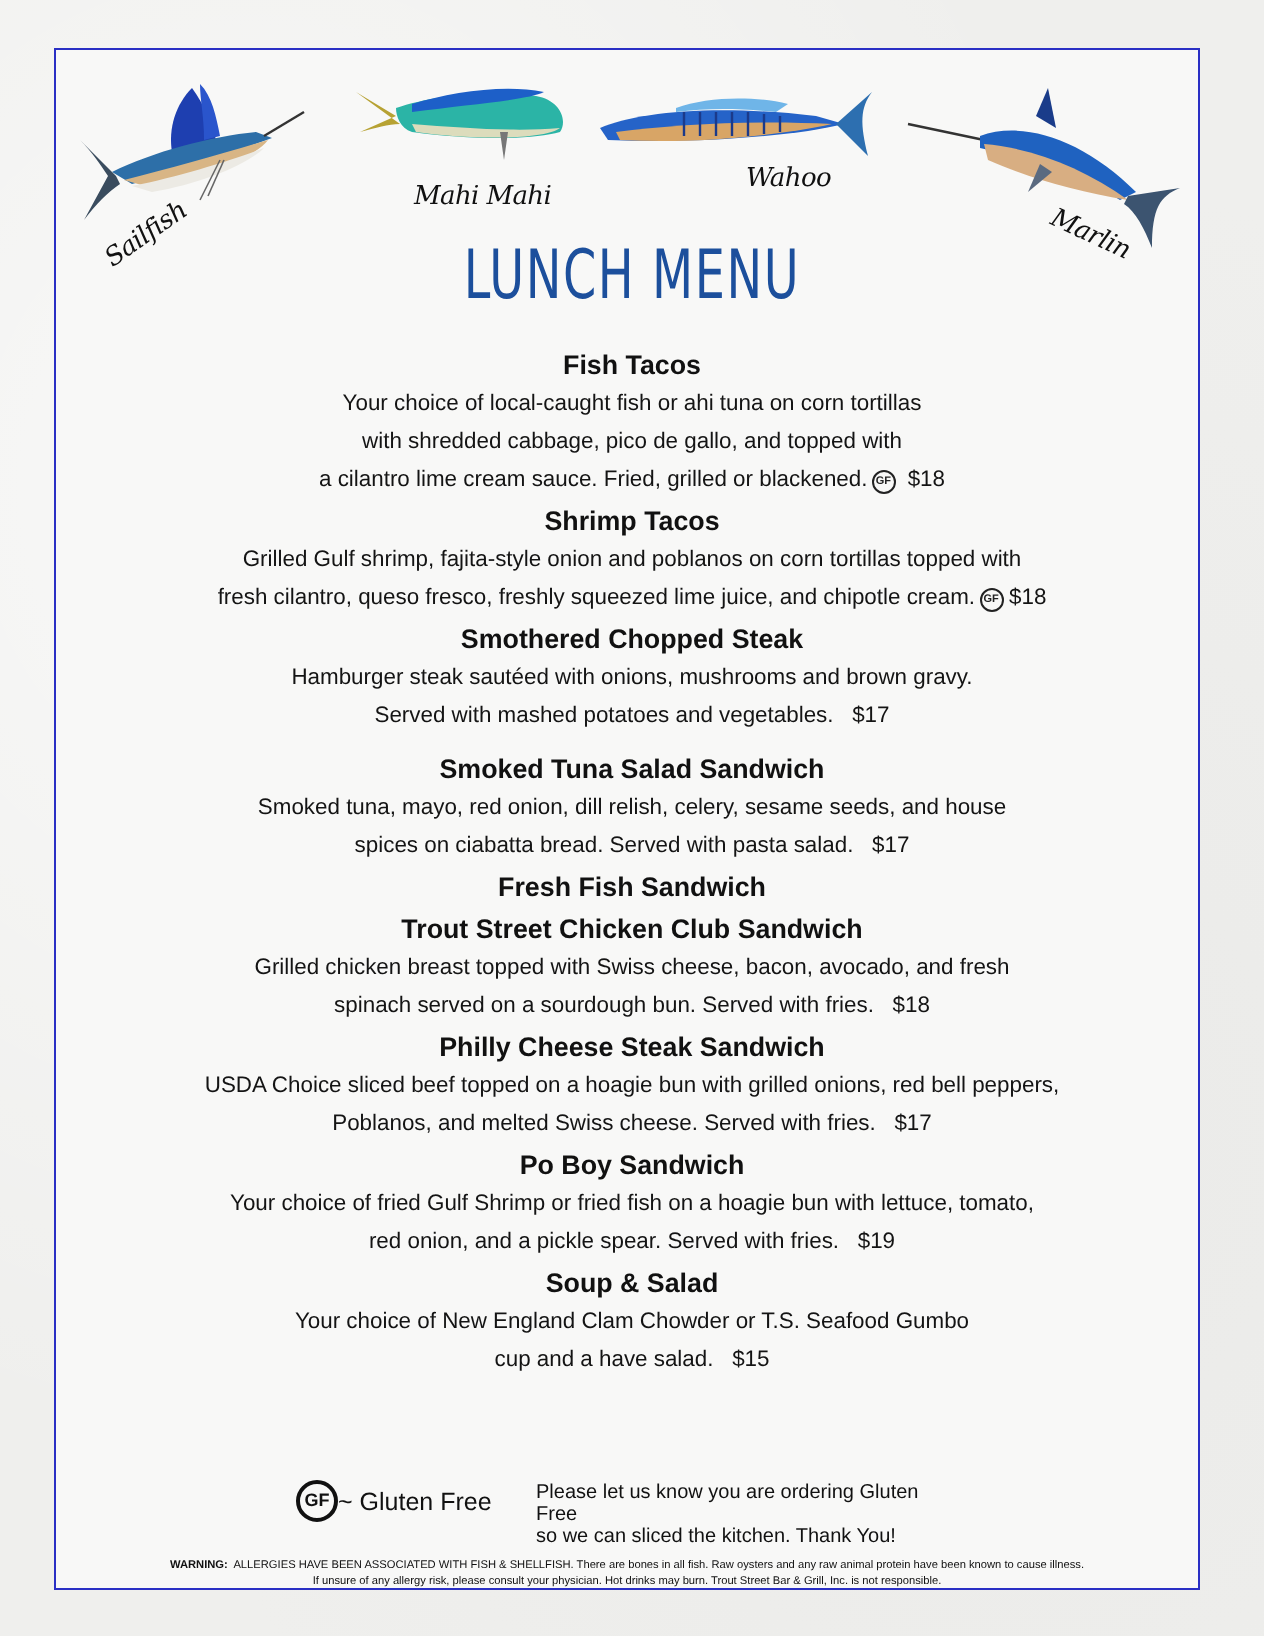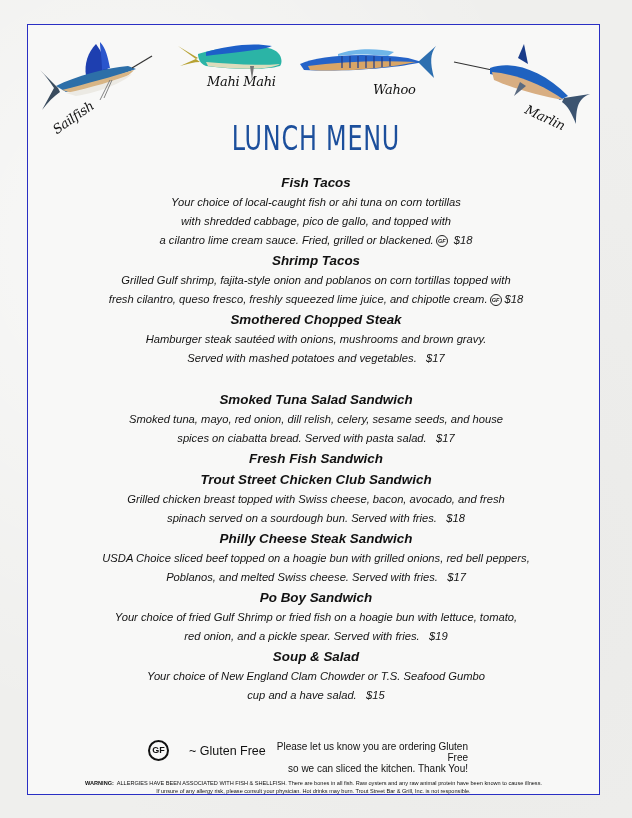--- a/index.html
+++ b/index.html
@@ -36,21 +36,21 @@
     .title {
       position:absolute; left:0; width:632px; top:118px; text-align:center;
       font-family:"DejaVu Sans", sans-serif;
       font-size:34px; font-weight:normal; color:#1c4f9c;
       letter-spacing:1px;
       transform:scaleX(0.78);
       transform-origin:316px 0;
       font-stretch:condensed;
     }
     .menu {
-      position:absolute; left:0; top:172px; width:632px; text-align:center;font-style:italic;
+      position:absolute; left:0; top:172px; width:632px; text-align:center;
     }
     .item { margin:0; }
     .item-name {
       font-family:"Liberation Sans", sans-serif;
       font-weight:bold; font-size:13.4px; color:#111;
       line-height:21px; height:21px;
     }
     .item-desc {
       font-family:"Liberation Sans", sans-serif;
       font-size:11.2px; color:#141414;
@@ -62,23 +62,23 @@
       text-align:center; vertical-align:1px; margin:0 3px 0 2px; color:#222;
     }
     .footer-gf {
       position:absolute; left:148px; top:740px; display:flex; align-items:center;
     }
     .gf-big {
       width:17px; height:17px; border:2px solid #111; border-radius:50%;
       font-size:9px; font-weight:bold; text-align:center; line-height:17px; color:#111;
       box-sizing:content-box;
     }
-    .gf-legend { font-size:12.5px; color:#111; margin-left:20px; }
+    .gf-legend { font-size:12.5px; color:#111; margin-left:0; }
     .gf-note {
-      position:absolute; left:268px; top:741px; width:200px; text-align:right;
+      position:absolute; left:268px; top:741px; width:200px; text-align:left;
       font-size:10px; line-height:11px; color:#111;
     }
     .warning {
       position:absolute; left:27px; top:780px; width:573px; text-align:center;
       font-size:5.6px; line-height:7.5px; color:#111;
     }
     .warning b { font-weight:bold; }
   </style>
 </head>
 <body>
@@ -99,21 +99,21 @@
 </svg>
 <div class="fish-label" style="left:50px;top:110px;transform:rotate(-35deg)">Sailfish</div>
 
 <svg class="fish" style="left:176px;top:40px" width="112" height="42" viewBox="0 0 112 42">
   <path d="M2 6 L22 18 L4 26 C12 24 18 22 24 22 Z" fill="#b7a233"></path>
   <path d="M22 14 C40 8 70 4 92 8 C104 10 108 20 104 26 C90 30 60 30 30 26 C24 24 22 18 22 14 Z" fill="#2bb4a6"></path>
   <path d="M30 12 C50 6 76 2 96 6 C88 10 60 12 30 16 Z" fill="#1d5fc8"></path>
   <path d="M30 22 C56 24 82 26 104 24 C96 30 60 30 32 26 Z" fill="#dcdcbc"></path>
   <path d="M74 26 L76 40 L78 26 Z" fill="#777"></path>
 </svg>
-<div class="fish-label" style="left:207px;top:74px">Mahi Mahi</div>
+<div class="fish-label" style="left:207px;top:91px">Mahi Mahi</div>
 
 <svg class="fish" style="left:298px;top:42px" width="140" height="40" viewBox="0 0 140 40">
   <path d="M2 22 C20 14 60 10 110 16 L124 20 C100 26 50 30 6 28 Z" fill="#2563c8"></path>
   <path d="M10 24 C40 20 80 18 118 20 C90 26 50 30 12 28 Z" fill="#d8a566"></path>
   <path d="M40 12 C56 6 80 6 96 10 L90 14 C70 12 56 12 40 14 Z" fill="#6fb5e8"></path>
   <path d="M120 20 L138 4 C132 12 132 20 136 36 Z" fill="#2d6fb0"></path>
   <g stroke="#1b3a8a" stroke-width="1.2">
     <line x1="44" y1="14" x2="44" y2="26"></line>
       <line x1="52" y1="14" x2="52" y2="26"></line>
     <line x1="60" y1="14" x2="60" y2="26"></line>
@@ -157,21 +157,21 @@
   </div>
 
   <div class="item">
     <div class="item-name">Smothered Chopped Steak</div>
     <div class="item-desc">
       <div>Hamburger steak sautéed with onions, mushrooms and brown gravy.</div>
       <div><span>Served with mashed potatoes and vegetables.</span>&nbsp;&nbsp; <span>$17</span></div>
     </div>
   </div>
 
-  <div class="item" style="margin-top:21px">
+  <div class="item" style="margin-top:6px">
     <div class="item-name">Smoked Tuna Salad Sandwich</div>
     <div class="item-desc">
       <div>Smoked tuna, mayo, red onion, dill relish, celery, sesame seeds, and house</div>
       <div><span>spices on ciabatta bread.  Served with pasta salad.</span>&nbsp;&nbsp; <span>$17</span></div>
     </div>
   </div>
 
   <div class="item">
     <div class="item-name">Fresh Fish Sandwich</div>
   </div>

